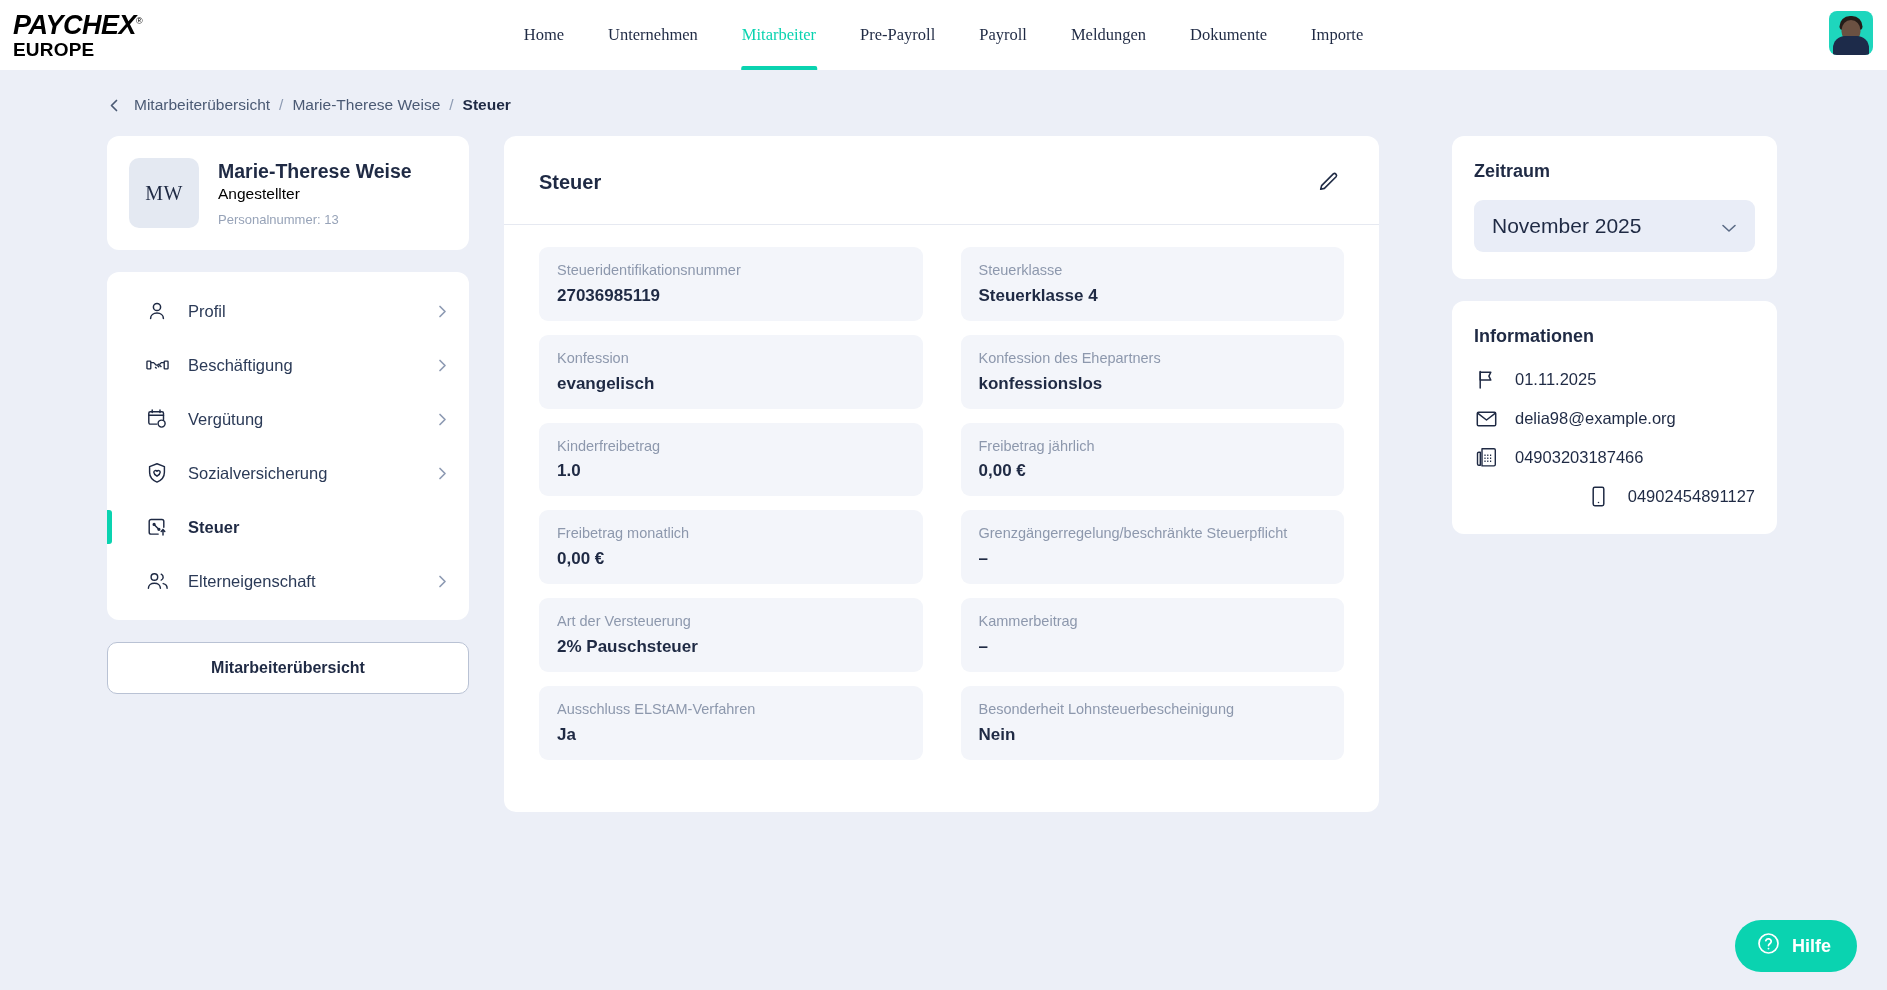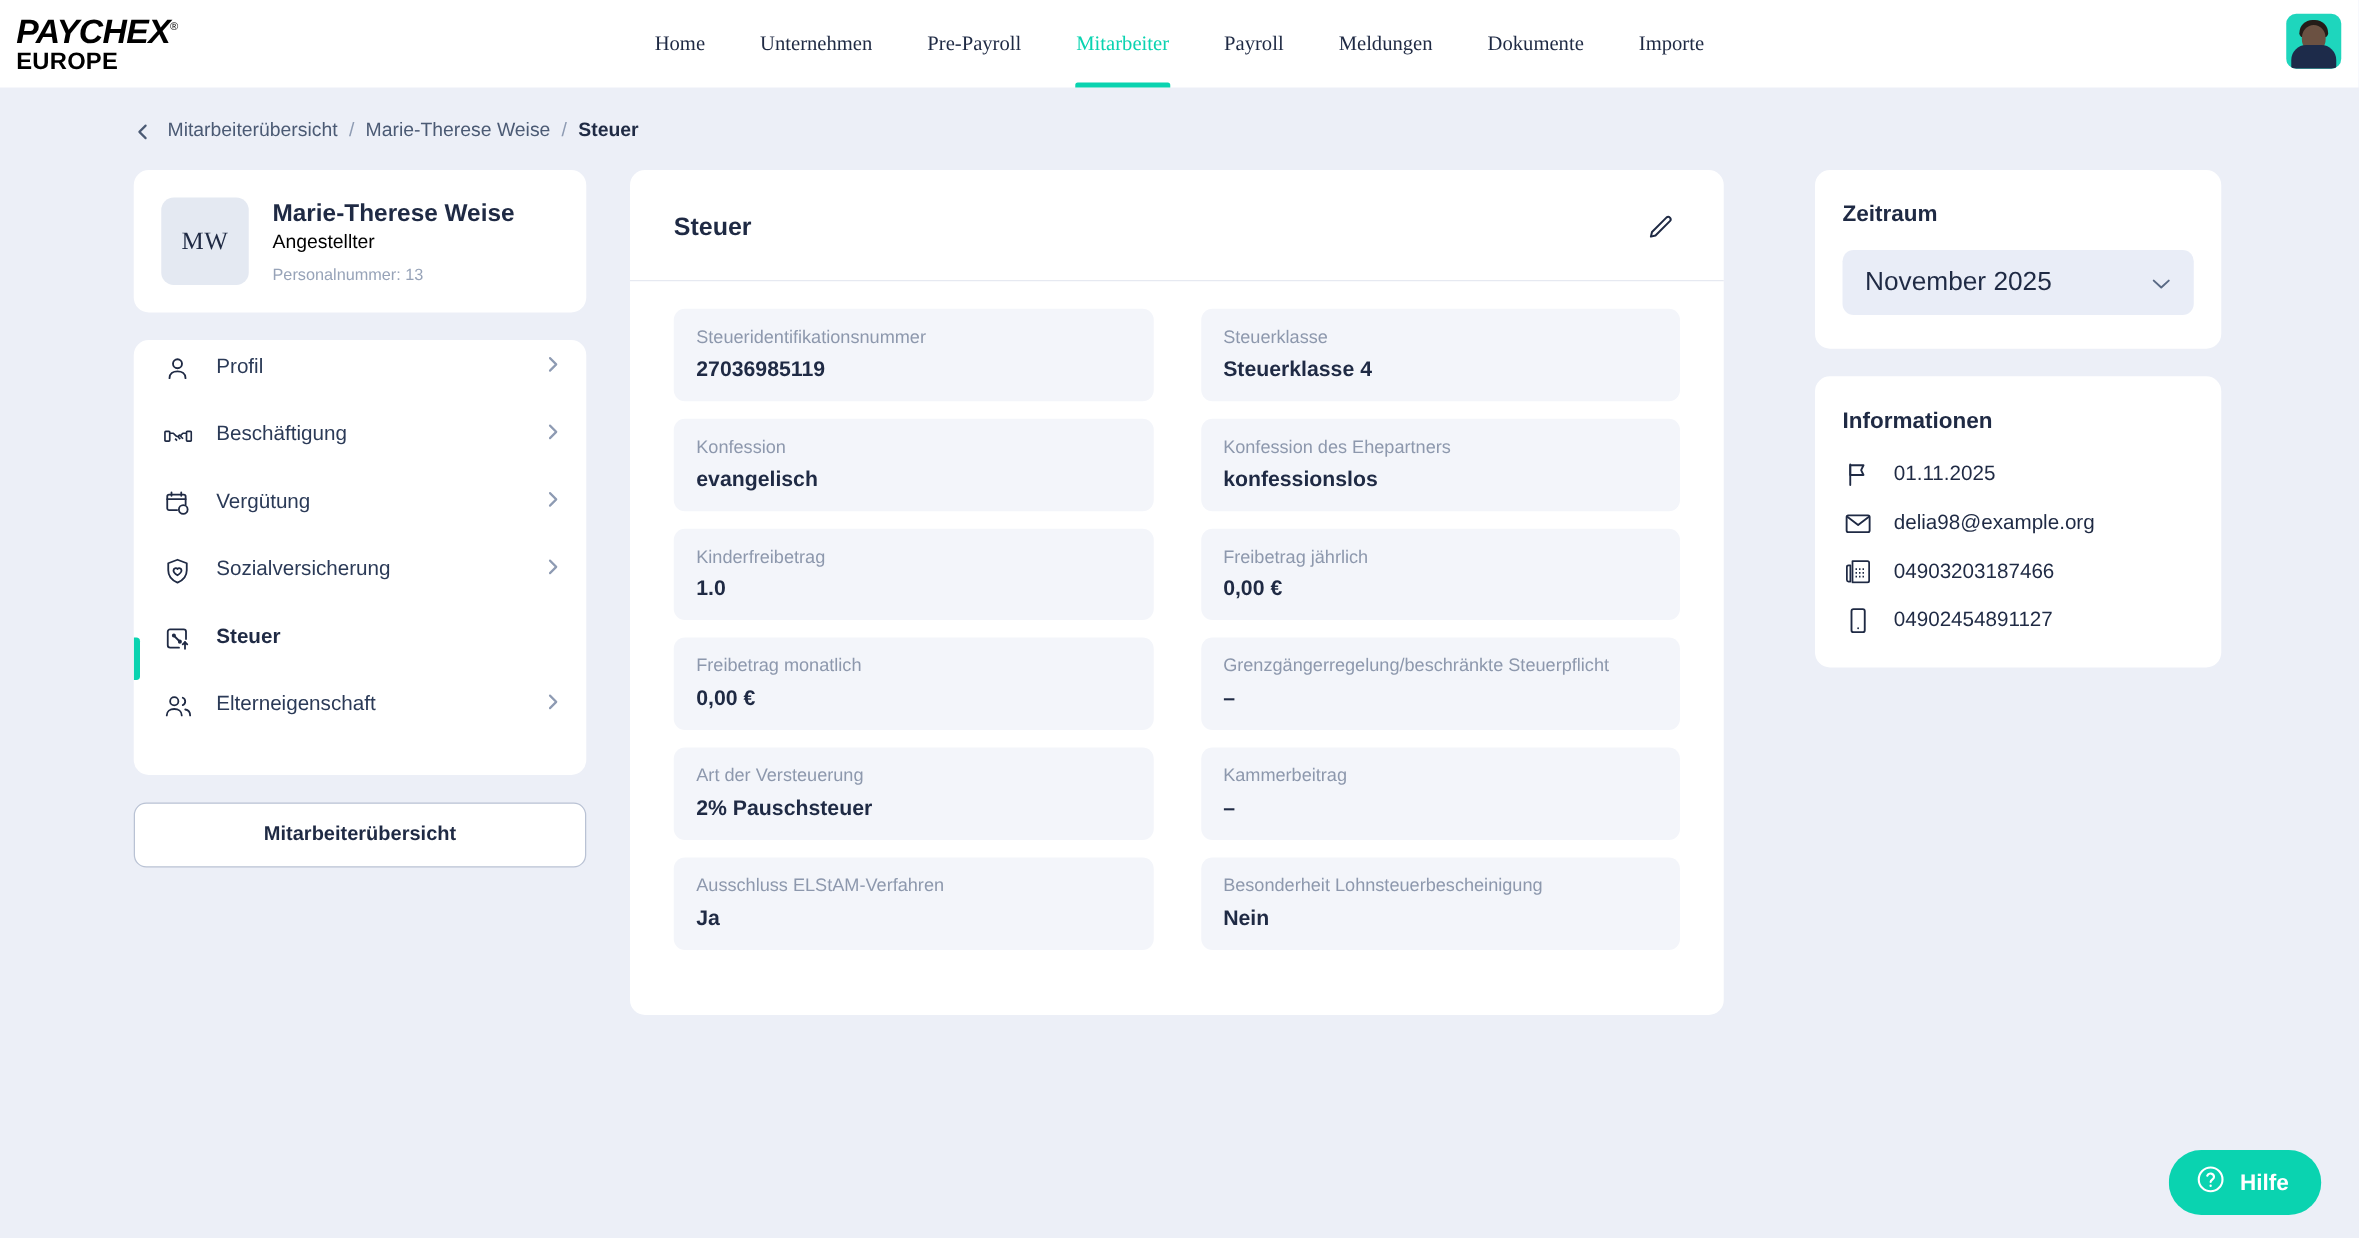--- a/index.html
+++ b/index.html
@@ -89,22 +89,22 @@
     font-family: "Liberation Serif", serif; font-size: 20px; color: #1f2a44;
     letter-spacing: 0.5px; flex: none;
   }
   .emp-name { font-size: 19.5px; font-weight: 700; color: #1f2a44; line-height: 1.25; }
   .emp-role { font-size: 15.5px; color: #000000; margin-top: 1px; }
   .emp-num  { font-size: 13px; color: #97a3b8; margin-top: 9px; }
 
   
   .menu { margin-top: 22px; padding: 12px 0; overflow: hidden; }
   .menu-item {
-    display: flex; align-items: flex-start; height: 54px;
-    padding: 0 22px 0 24px; position: relative; cursor: pointer;
+    display: flex; align-items: center; height: 54px;
+    padding: 0 22px 0 39px; position: relative; cursor: pointer;
     font-size: 16.5px; color: #2b3a57;
   }
   .menu-item .mi-icon { width: 26px; display: flex; align-items: center; flex: none; }
   .menu-item .mi-label { margin-left: 16px; flex: 1; }
   .menu-item.active .mi-label { font-weight: 700; color: #1f2a44; }
   .menu-item.active::before {
     content: ""; position: absolute; left: 0; top: 10px; bottom: 10px;
     width: 5px; border-radius: 0 3px 3px 0; background: #0ad3b0;
   }
   .chev { color: #8e9bb3; display: flex; }
@@ -138,21 +138,21 @@
   
   .panel { padding: 25px 22px 27px 22px; margin-left: 38px; }
   .panel-title { font-size: 18px; font-weight: 700; color: #1f2a44; }
   .select-box {
     margin-top: 18px; height: 52px; background: #e9edf7; border-radius: 9px;
     display: flex; align-items: center; justify-content: space-between;
     padding: 0 18px; font-size: 21px; color: #1f2a44; cursor: pointer;
   }
   .panel-info { margin-top: 22px; }
   .info-row { display: flex; align-items: center; gap: 17px; margin-bottom: 19px; }
-  .info-row:last-child { margin-bottom: 0; }
+  .info-row:last-child { margin-bottom: 0; justify-content: flex-end; }
   .info-icon { width: 24px; display: flex; justify-content: center; flex: none; }
   .info-text { font-size: 16.5px; color: #1f2a44; }
 
   
   .help-btn {
     position: fixed; right: 30px; bottom: 18px;
     height: 52px; padding: 0 26px 0 21px; border-radius: 26px;
     background: #0ad3b0; color: #fff; border: none; cursor: pointer;
     display: flex; align-items: center; gap: 11px;
     font-family: "Liberation Sans", sans-serif;
@@ -164,22 +164,22 @@
 
 <div class="topbar">
   <div class="logo">
     <div class="logo-main"><span>PAYCHEX</span><sup>®</sup></div>
     <div class="logo-sub">EUROPE</div>
   </div>
 
   <nav class="nav">
     <div class="nav-item">Home</div>
     <div class="nav-item">Unternehmen</div>
+    <div class="nav-item active">Mitarbeiter</div>
     <div class="nav-item">Pre-Payroll</div>
-    <div class="nav-item active">Mitarbeiter</div>
     <div class="nav-item">Payroll</div>
     <div class="nav-item">Meldungen</div>
     <div class="nav-item">Dokumente</div>
     <div class="nav-item">Importe</div>
   </nav>
 
   <div class="avatar-top">
     <div class="hair"></div>
     <div class="head"></div>
     <div class="body"></div>

